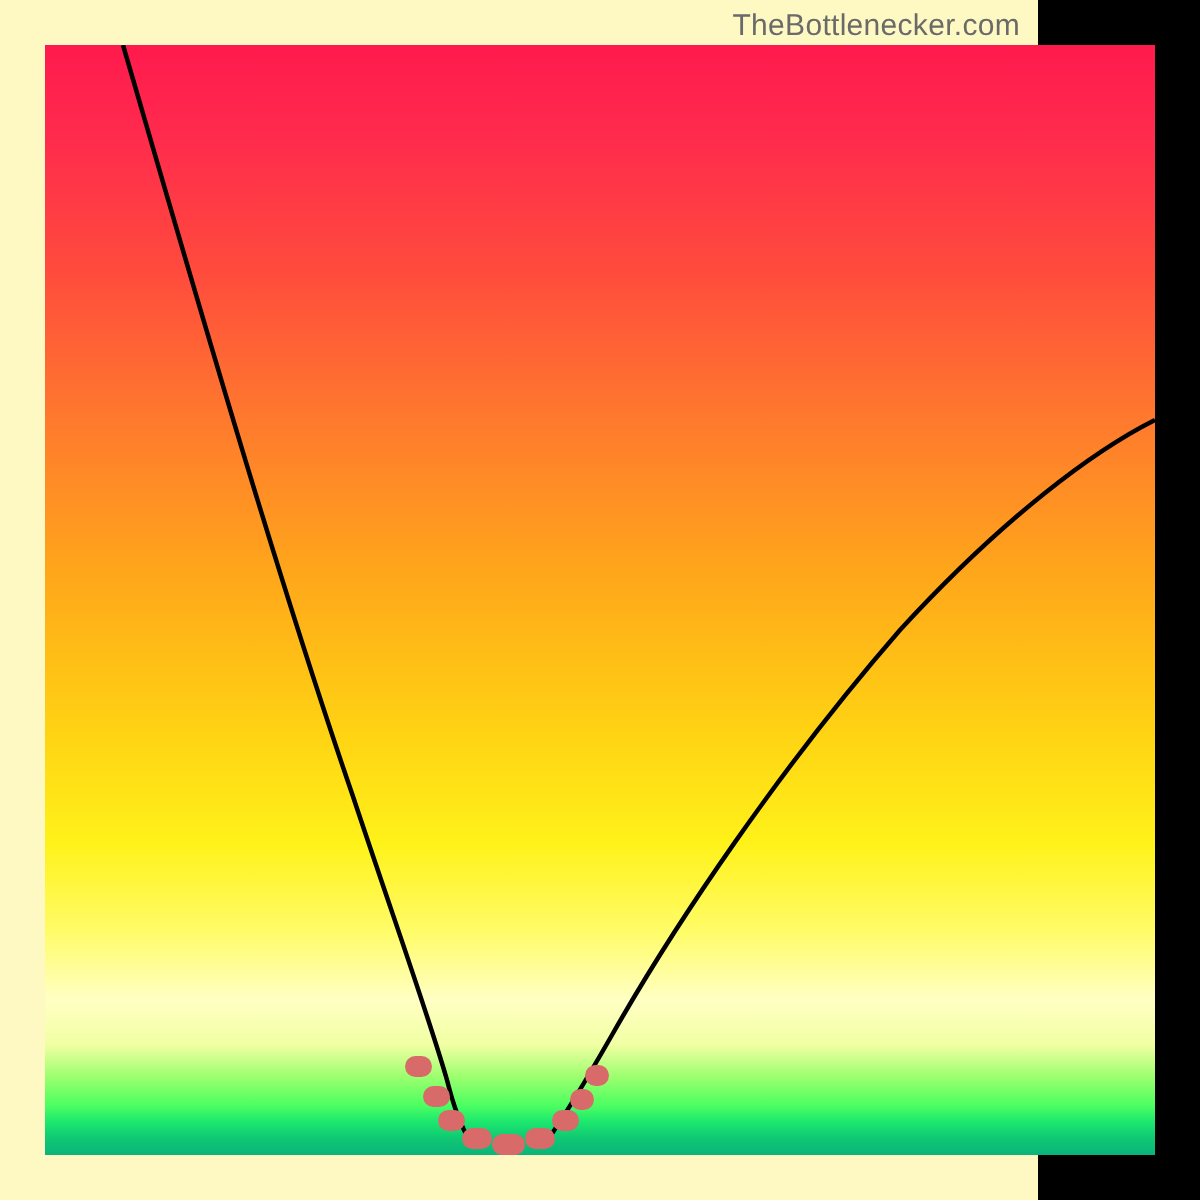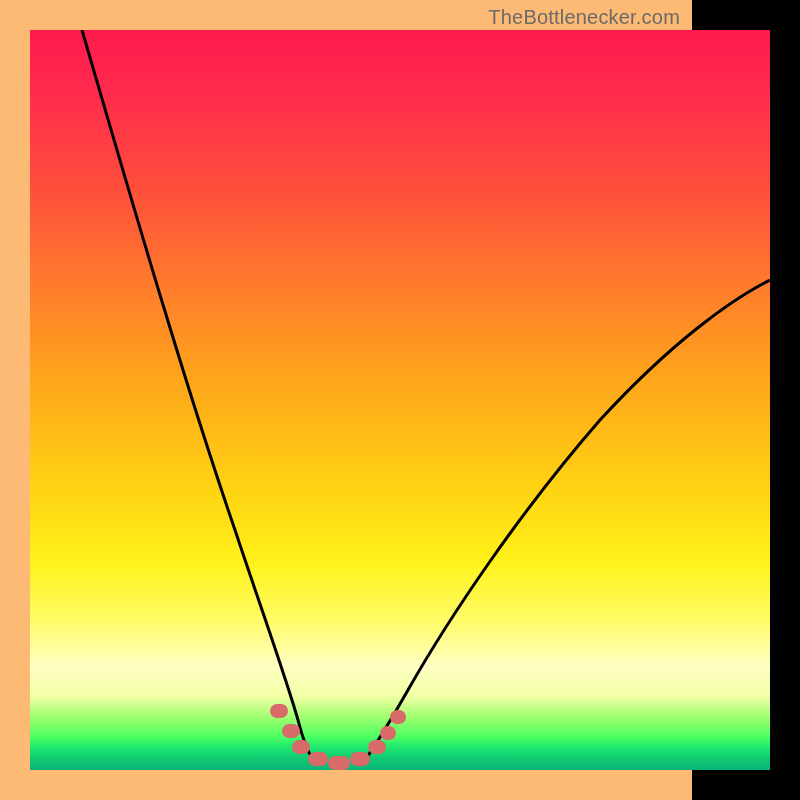--- a/index.html
+++ b/index.html
@@ -8,21 +8,21 @@
     width: 800px;
     height: 800px;
     background: #000;
     font-family: Arial, Helvetica, sans-serif;
     overflow: hidden;
   }
   .frame {
     position: absolute;
     left: 0; top: 0;
     width: 692px; height: 800px;
-    background: #fdba74;
+    background: #fef9c3;
   }
   .plot-area {
     position: absolute;
     left: 30px;
     top: 30px;
     width: 740px;
     height: 740px;
     
     background: linear-gradient(to bottom,
       #ff1a4d 0%,

